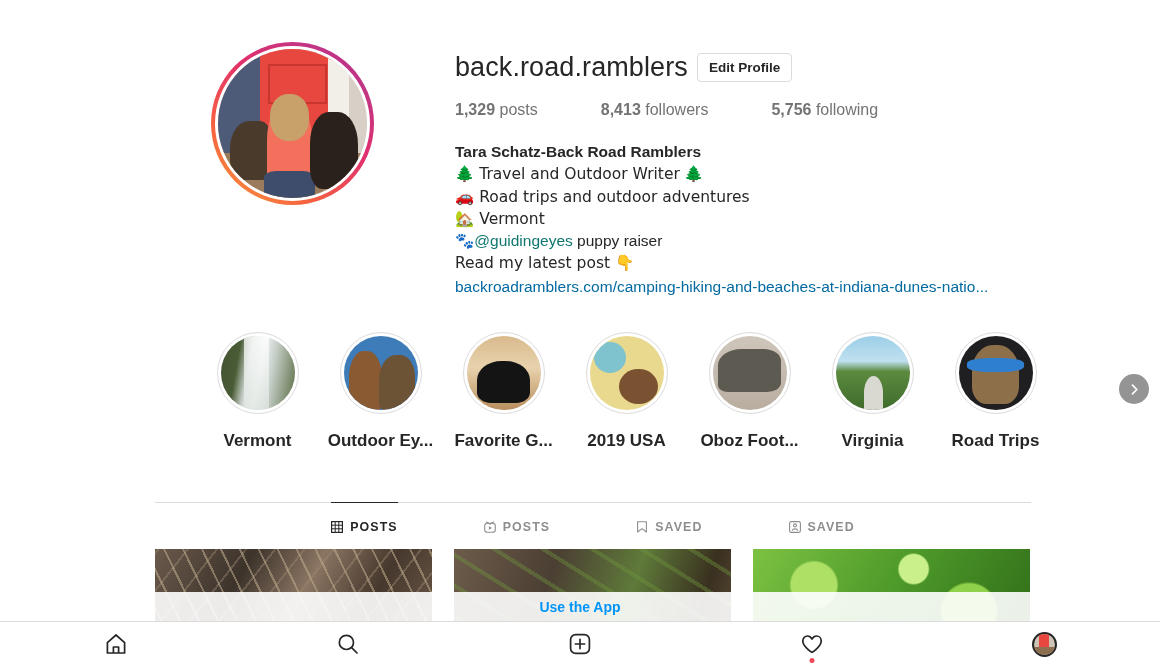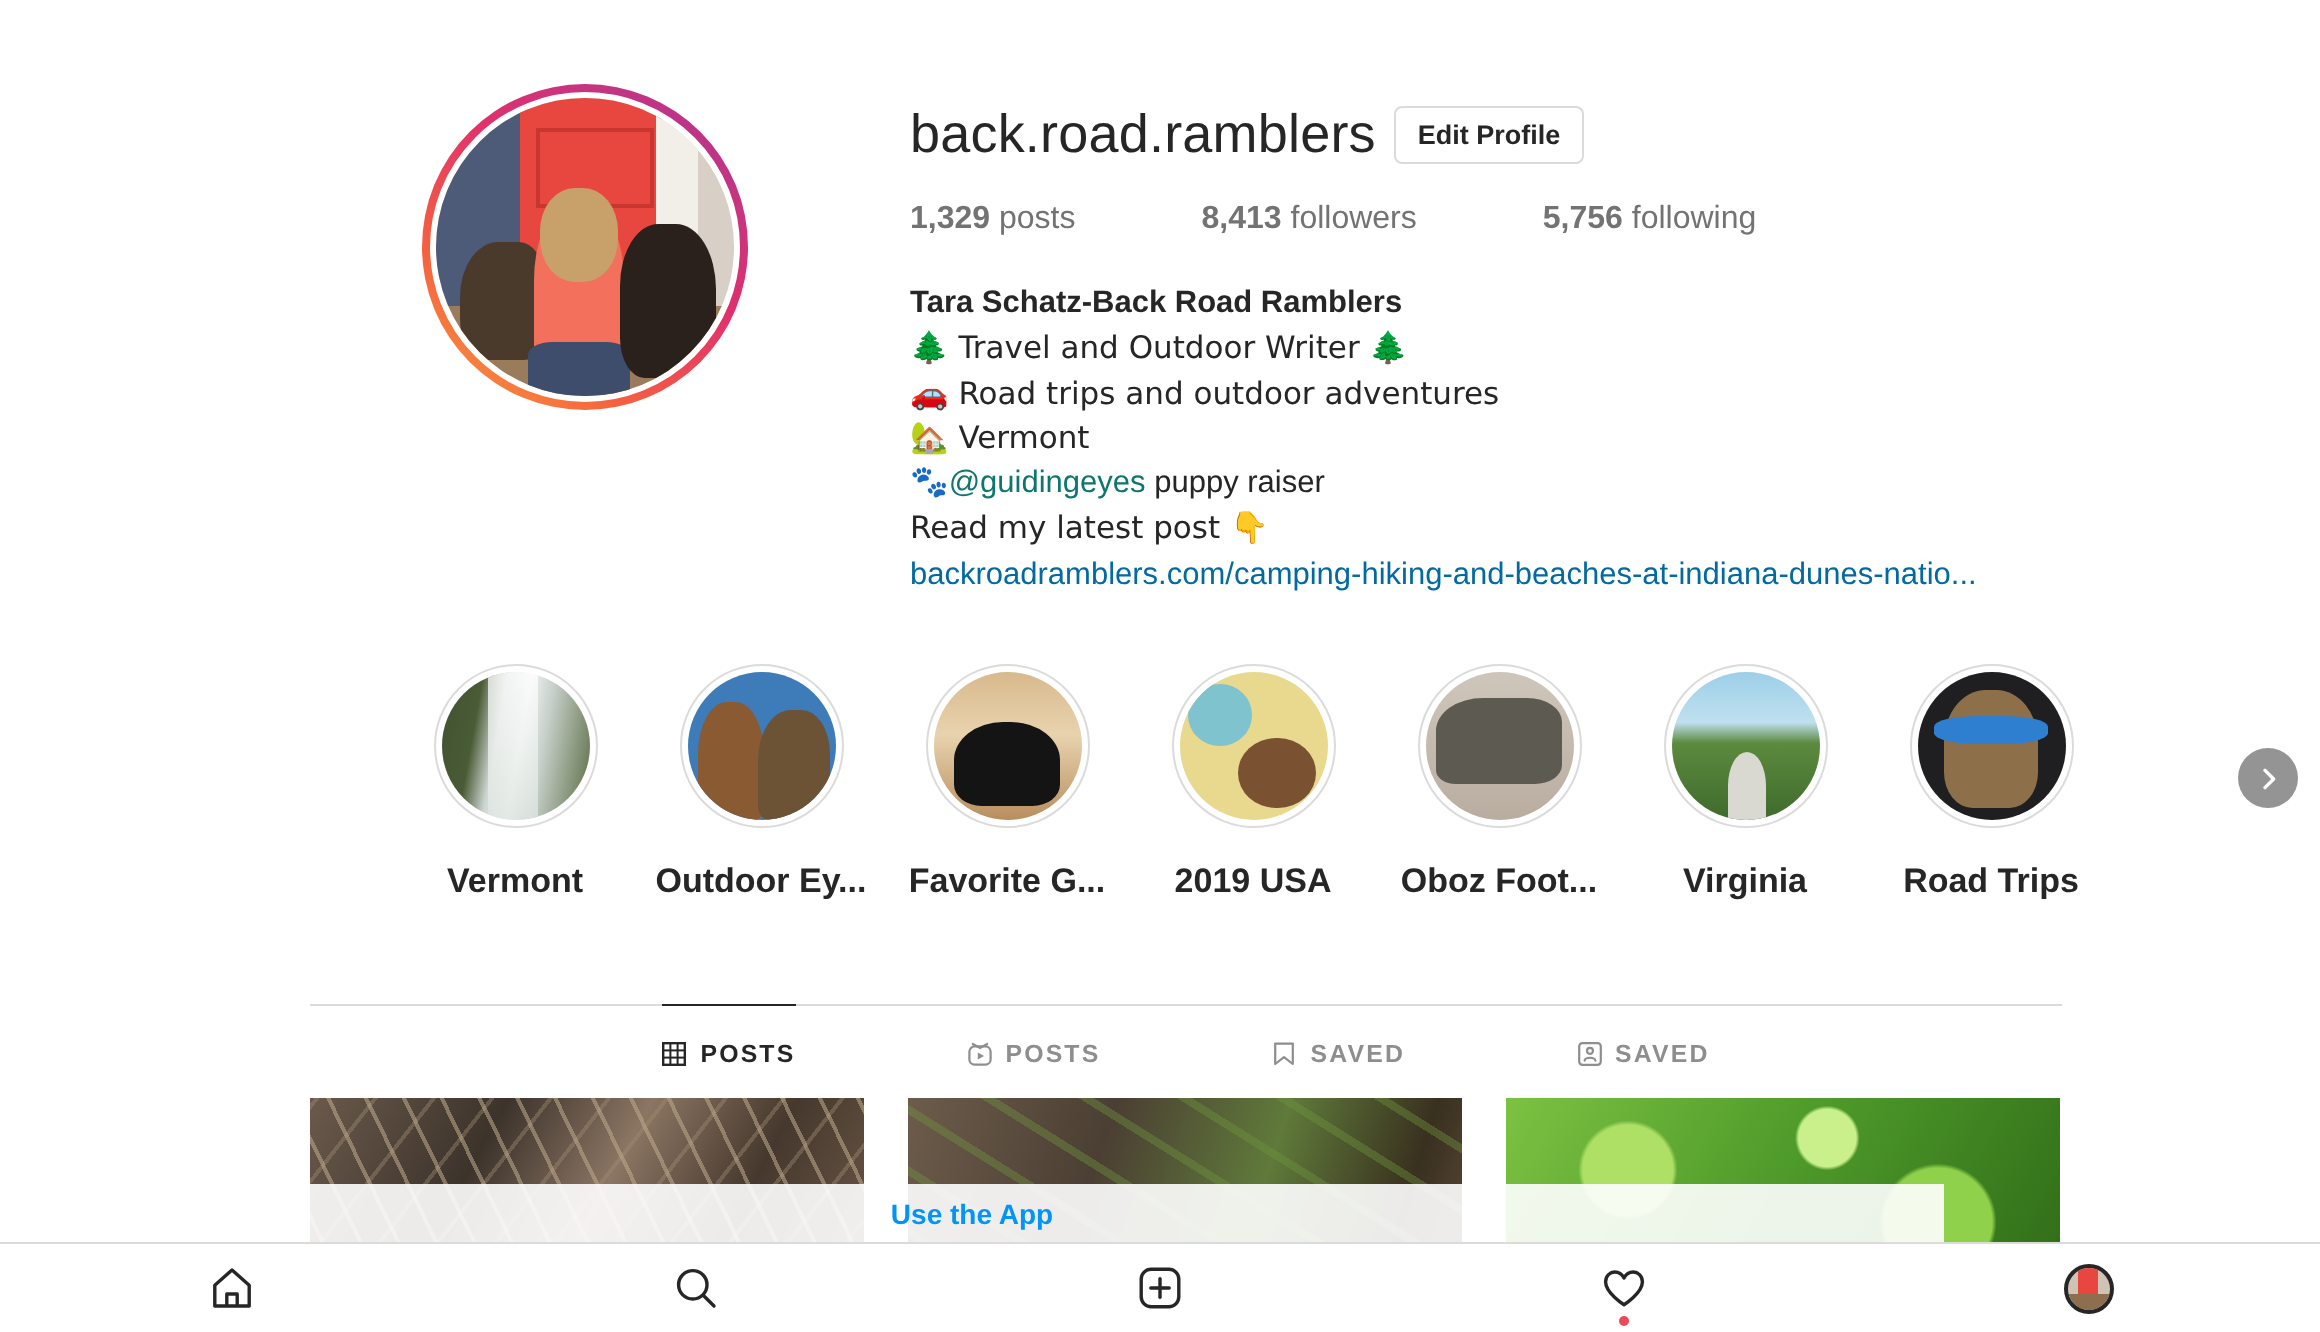--- a/index.html
+++ b/index.html
@@ -118,21 +118,21 @@
       repeating-linear-gradient(-52deg, rgba(160,140,115,.4) 0 2px, transparent 2px 23px); }
   .p2 { background: linear-gradient(108deg,#6d5c4b 0%,#4b3f33 34%,#5f7a3a 62%,#39301f 86%,#5c4b3a 100%); }
   .p2:after { content:""; position:absolute; inset:0; background:
       repeating-linear-gradient(32deg, rgba(110,150,60,.4) 0 4px, transparent 4px 26px); }
   .p3 { background: radial-gradient(circle at 22% 36%, #aee066 0 10%, transparent 11%),
                    radial-gradient(circle at 58% 20%, #c9f08a 0 8%, transparent 9%),
                    radial-gradient(circle at 78% 62%, #8fd14a 0 12%, transparent 13%),
                    linear-gradient(120deg,#7cc242 0%,#4e9a2a 48%,#2f6b18 100%); }
 
   .use-app-overlay {
-    position: absolute; left: 0; top: 592px; width: 972px; height: 30px;
+    position: absolute; left: 0; top: 592px; width: 1160px; height: 30px;
     background: rgba(255,255,255,0.90);
     display: flex; align-items: center; justify-content: center;
   }
   .use-app-link { font-size: 14px; font-weight: bold; color: #0095f6; text-decoration: none; cursor: pointer; }
 
   
   .bottom-nav {
     position: absolute; left: 0; bottom: 0; width: 1160px; height: 45px;
     background: #fff; border-top: 1px solid #dbdbdb;
     display: flex; align-items: center;

